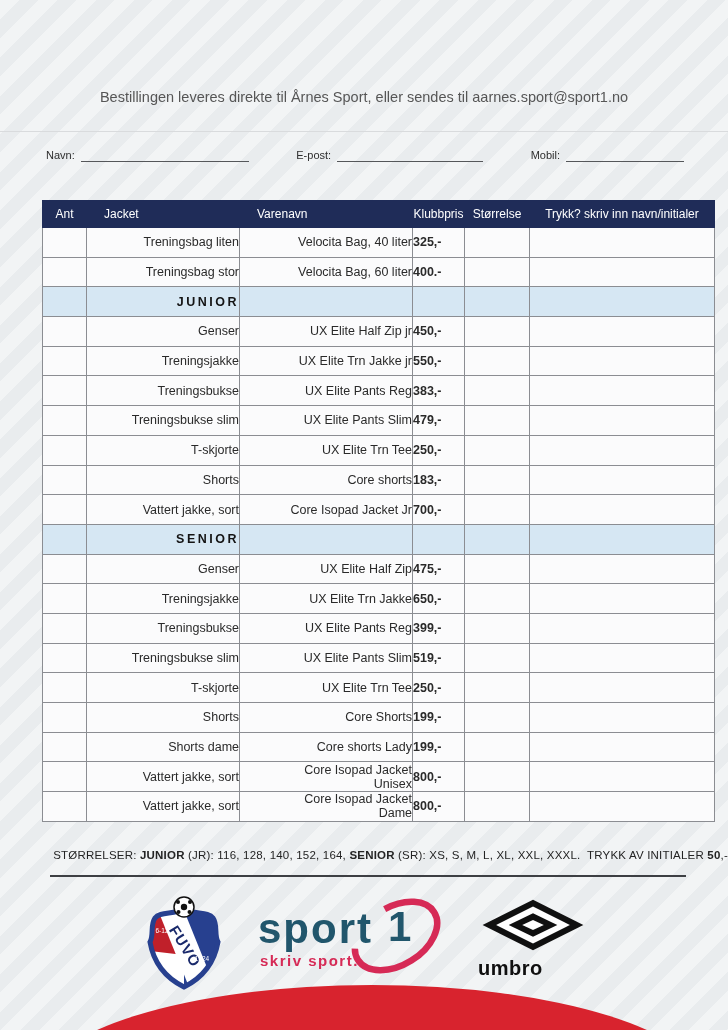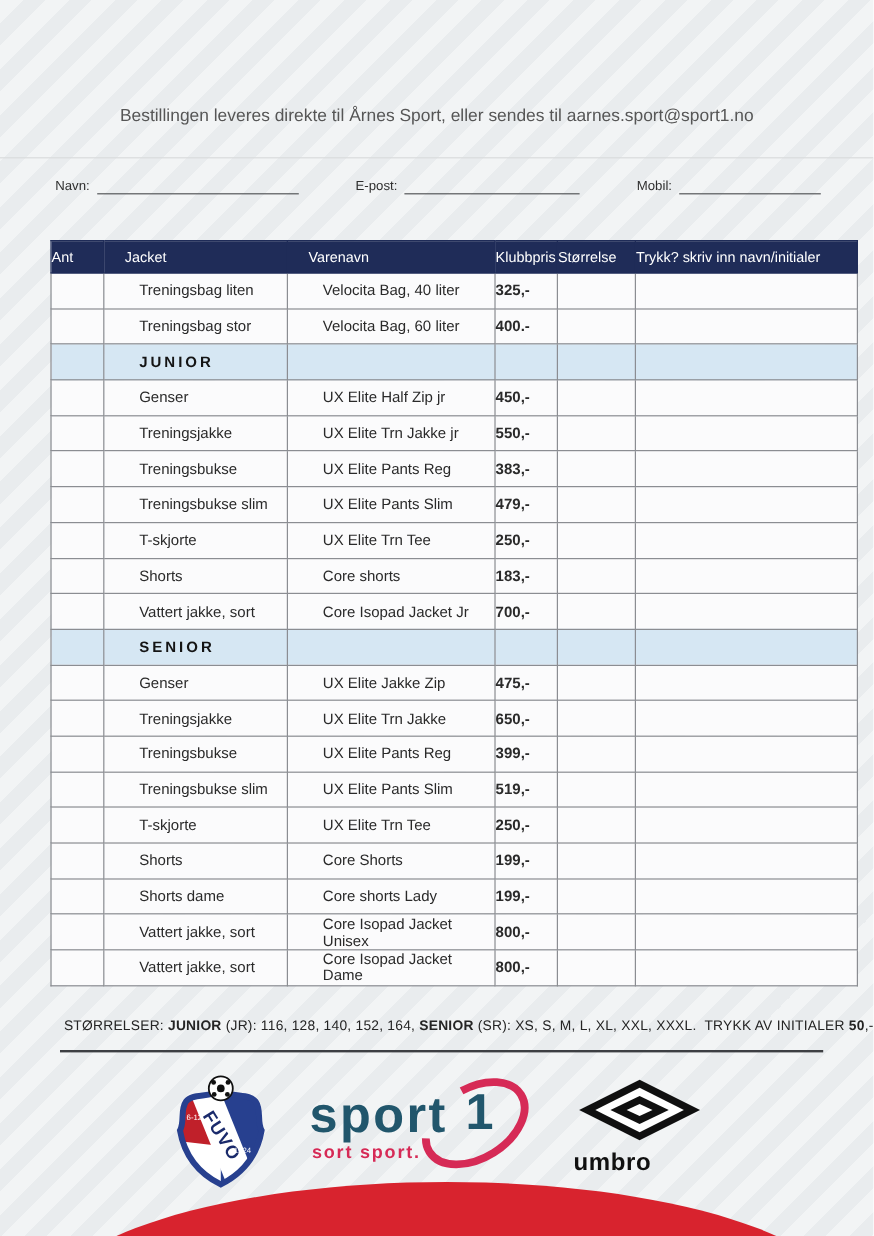--- a/index.html
+++ b/index.html
@@ -25,26 +25,26 @@
   .line-mobil{width:118px;}
 
   table.order{position:absolute;left:42px;top:200px;width:632px;border-collapse:collapse;table-layout:fixed;}
   table.order th:nth-child(1),table.order td:nth-child(1){width:43px;}
   table.order th:nth-child(2),table.order td:nth-child(2){width:135px;}
   table.order th:nth-child(3),table.order td:nth-child(3){width:155px;}
   table.order th:nth-child(4),table.order td:nth-child(4){width:51px;}
   table.order th:nth-child(5),table.order td:nth-child(5){width:64px;}
   table.order th:nth-child(6),table.order td:nth-child(6){width:184px;}
   table.order th{background:#1f2c58;color:#fff;font-size:12px;font-weight:400;height:26px;
-    border:1px solid #1f2c58;text-align:left;padding:0;}
+    border:1px solid #1f2c58;text-align:center;padding:0;}
   table.order th + th{border-left:1px solid rgba(255,255,255,.75);}
   table.order th:nth-child(2),table.order th:nth-child(3){text-align:left;padding-left:17px;}
   table.order td{border:1px solid #8b8d92;background:#fbfbfc;height:28.7px;
     font-size:12.5px;color:#2a2a2a;padding:0;text-align:center;}
-  table.order td:nth-child(2),table.order td:nth-child(3){text-align:left;padding-left:29px;}
+  table.order td:nth-child(2),table.order td:nth-child(3){text-align:right;padding-left:29px;}
   table.order td:nth-child(4){text-align:left;padding-right:9px;font-weight:bold;}
   tr.section-row td{background:#d6e7f3;}
   tr.section-row td:nth-child(2){font-weight:700;letter-spacing:2.5px;font-size:12.5px;color:#141414;}
 
   .sizes-line{position:absolute;top:849px;left:0;width:100%;text-align:right;
     font-size:11.5px;color:#242424;white-space:pre-wrap;letter-spacing:.2px;}
   .sizes-line .b{font-weight:700;}
   .footer-rule{position:absolute;top:875px;left:50px;width:636px;height:2px;background:#3d3f43;}
 
   .crest{position:absolute;left:140px;top:895px;width:88px;height:96px;}
@@ -182,21 +182,21 @@
           <td></td>
           <td>SENIOR</td>
           <td></td>
           <td></td>
           <td></td>
           <td></td>
         </tr>
         <tr class="item-row">
           <td></td>
           <td>Genser</td>
-          <td>UX Elite Jakke Zip</td>
+          <td>UX Elite Half Zip</td>
           <td>475,-</td>
           <td></td>
           <td></td>
         </tr>
         <tr class="item-row">
           <td></td>
           <td>Treningsjakke</td>
           <td>UX Elite Trn Jakke</td>
           <td>650,-</td>
           <td></td>
@@ -292,21 +292,21 @@
       <circle cx="49.5" cy="17" r="2" fill="#111111"></circle>
     </g>
   </svg>
 
   <div class="sport1">
     <svg class="swoosh" width="104" height="96" viewBox="0 0 104 96">
       <ellipse cx="52" cy="50" rx="45" ry="29" fill="none" stroke="#d62a56" stroke-width="6.5" pathLength="100" stroke-dasharray="78 22" stroke-dashoffset="23" transform="rotate(-32 52 50)"></ellipse>
     </svg>
     <span class="word">sport</span>
     <span class="one">1</span>
-    <span class="tag">sort sport.</span>
+    <span class="tag">skriv sport.</span>
   </div>
 
   <div class="umbro">
     <svg width="110" height="54" viewBox="0 0 120 60">
       <polygon points="60,2 116,30 60,58 4,30" fill="#101010"></polygon>
       <polygon points="60,9.5 101,30 60,50.5 19,30" fill="#ffffff"></polygon>
       <polygon points="60,17 87,30 60,43 33,30" fill="#101010"></polygon>
       <polygon points="60,24.5 72,30 60,35.5 48,30" fill="#ffffff"></polygon>
     </svg>
     <div class="name">umbro</div>

